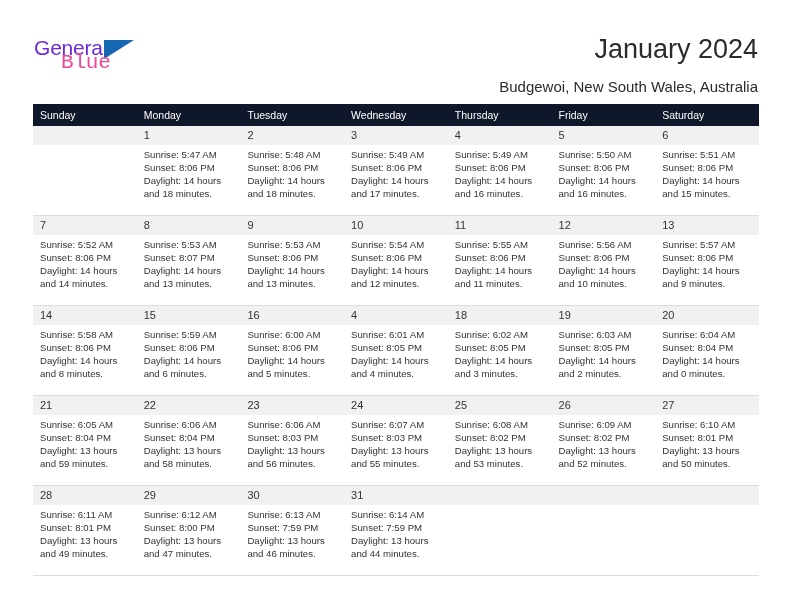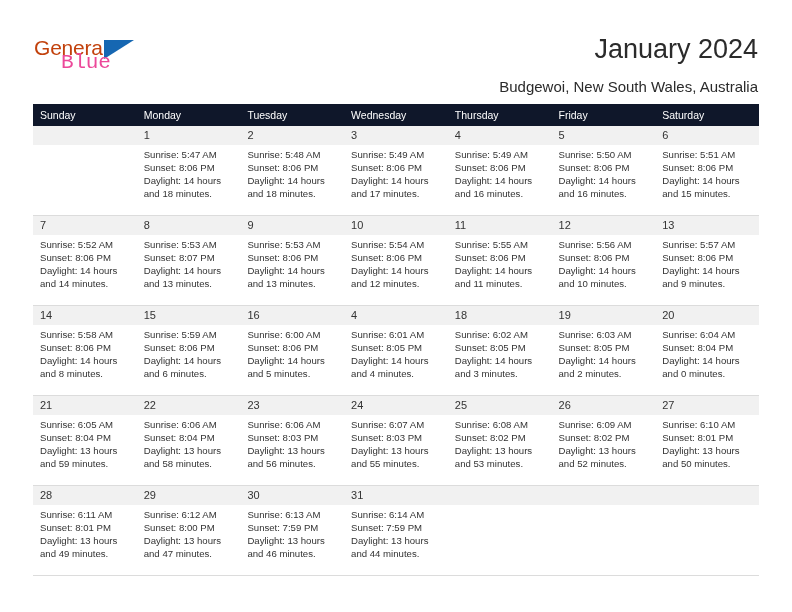--- a/index.html
+++ b/index.html
@@ -35,21 +35,21 @@
     top: 36px;
     width: 130px;
     height: 48px;
   }
   .logo-general {
     position: absolute;
     left: 0;
     top: 0;
     font-size: 21px;
     letter-spacing: -0.2px;
-    color: #c2410c;
+    color: #6d28d9;
     font-family: "Liberation Sans", sans-serif;
   }
   .logo-triangle {
     position: absolute;
     left: 70px;
     top: 4px;
     width: 0;
     height: 0;
     border-left: 30px solid #1667b2;
     border-bottom: 19px solid transparent;

